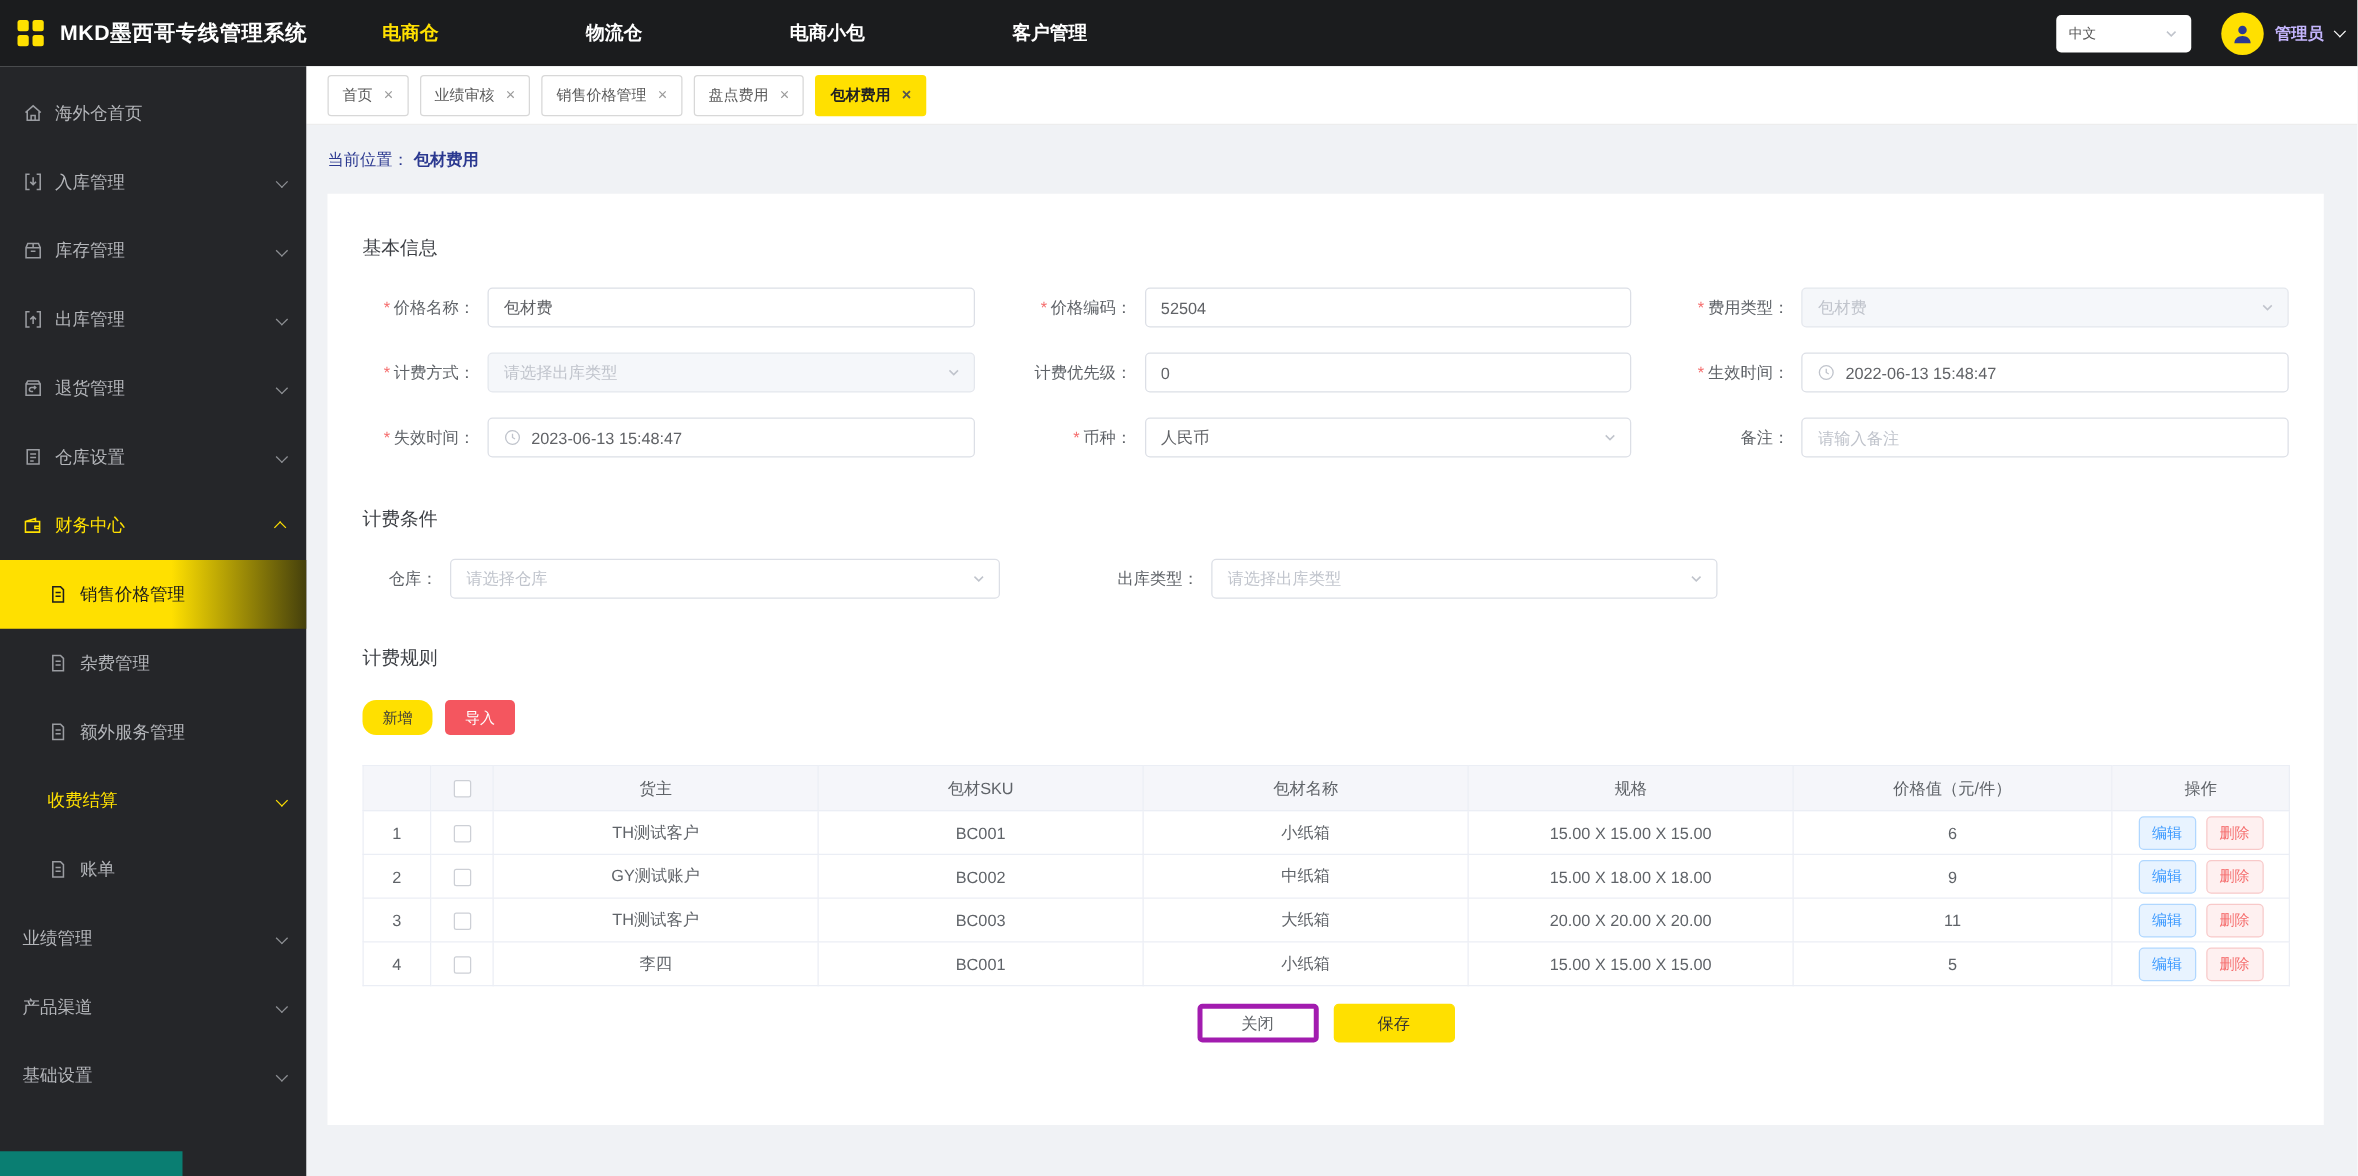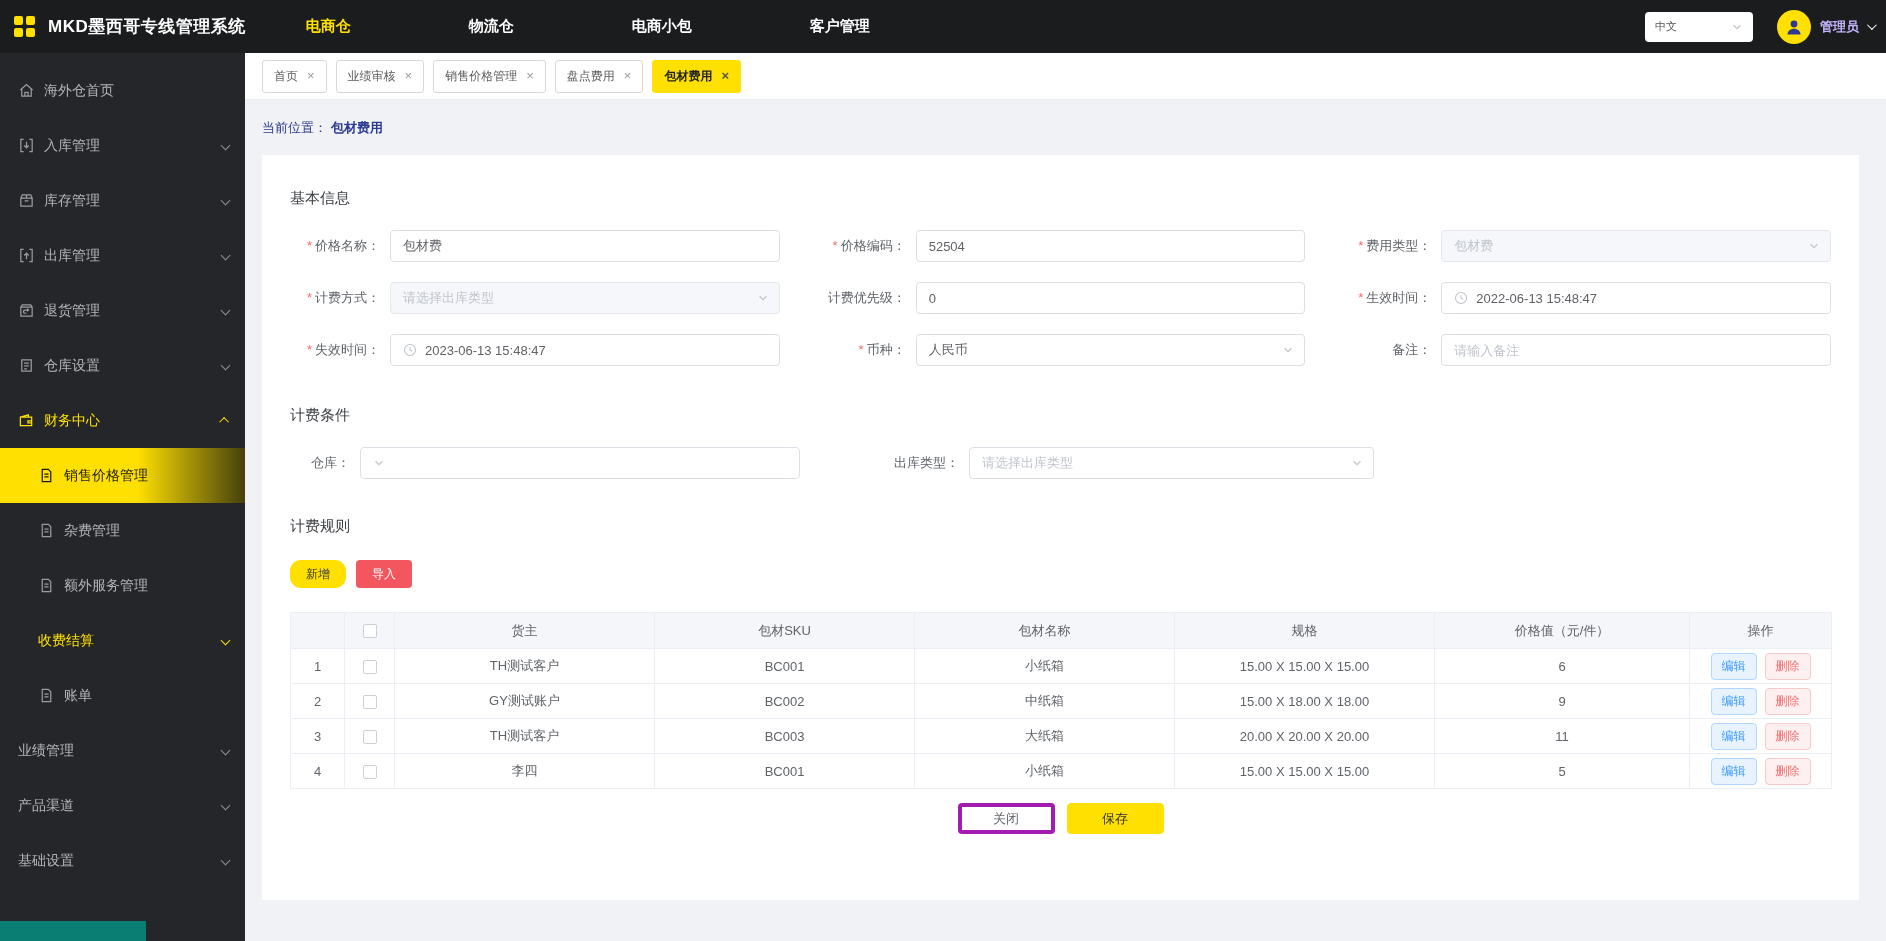--- a/index.html
+++ b/index.html
@@ -372,20 +372,21 @@
             <input class="f-input" placeholder="请输入备注" style="">
           </div>
         </div>
 
         <div class="sec-title sec-cond">计费条件</div>
 
         <div class="cond-row">
           <div class="cond-item">
             <span class="f-label w70"><span>仓库：</span></span>
             <div class="f-select cond-w1">
+              <span class="sel-text placeholder">请选择仓库</span>
               <span class="sel-chev">
                   <svg width="12" height="12" viewBox="0 0 14 14">
                     <path d="M3 5l4 4 4-4" stroke="#c0c4cc" stroke-width="1.4" fill="none"></path>
                   </svg>
                 </span>
             </div>
           </div>
           <div class="cond-gap"></div>
           <div class="cond-item">
             <span class="f-label w122"><span>出库类型：</span></span>

